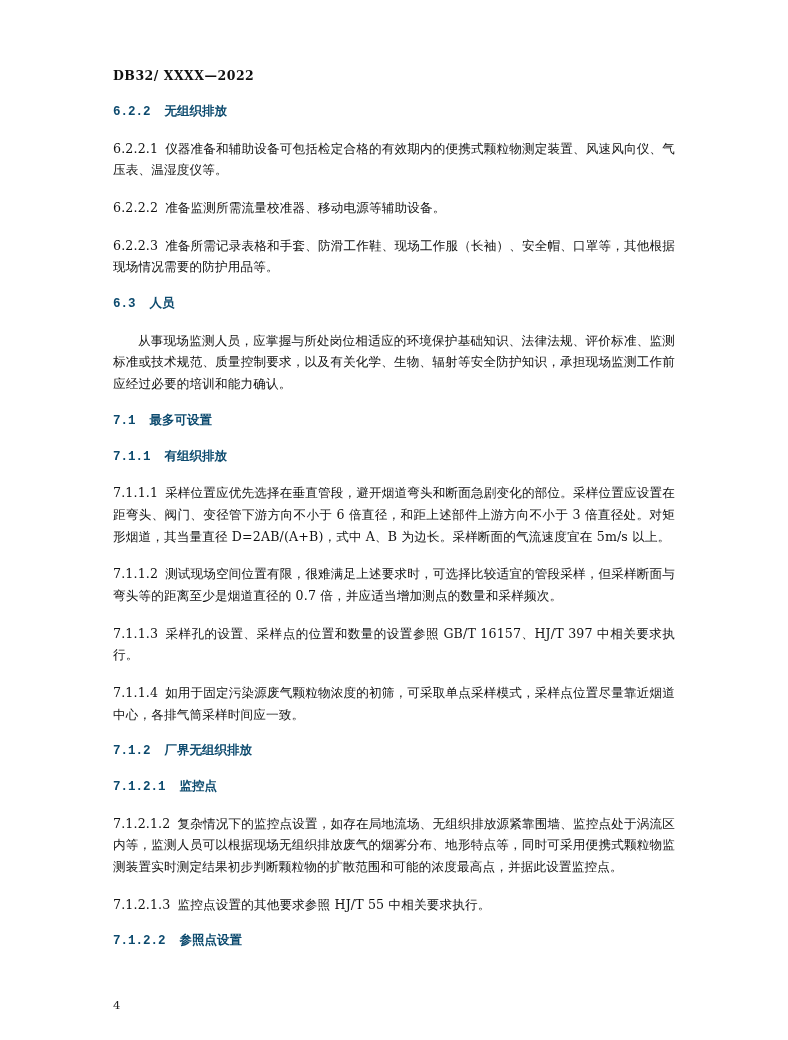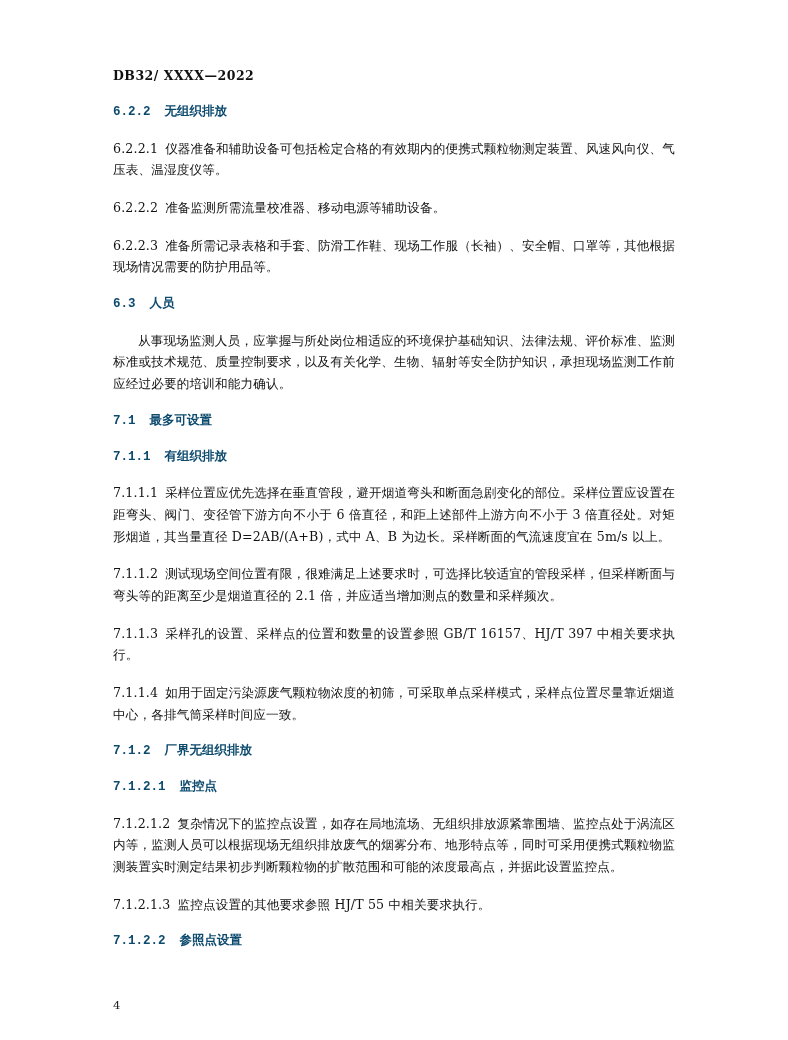--- a/index.html
+++ b/index.html
@@ -85,21 +85,21 @@
     <div id="body-blocks">
         <div class="h-sec"><span class="num">6.2.2</span><span>无组织排放</span></div>
         <p class="para"><span class="lbl">6.2.2.1</span><span>仪器准备和辅助设备可包括检定合格的有效期内的便携式颗粒物测定装置、风速风向仪、气压表、温湿度仪等。</span></p>
         <p class="para"><span class="lbl">6.2.2.2</span><span>准备监测所需流量校准器、移动电源等辅助设备。</span></p>
         <p class="para"><span class="lbl">6.2.2.3</span><span>准备所需记录表格和手套、防滑工作鞋、现场工作服（长袖）、安全帽、口罩等，其他根据现场情况需要的防护用品等。</span></p>
         <div class="h-sec"><span class="num">6.3</span><span>人员</span></div>
         <p class="para indent"><span>从事现场监测人员，应掌握与所处岗位相适应的环境保护基础知识、法律法规、评价标准、监测标准或技术规范、质量控制要求，以及有关化学、生物、辐射等安全防护知识，承担现场监测工作前应经过必要的培训和能力确认。</span></p>
         <div class="h-sec"><span class="num">7.1</span><span>最多可设置</span></div>
         <div class="h-sec"><span class="num">7.1.1</span><span>有组织排放</span></div>
         <p class="para"><span class="lbl">7.1.1.1</span><span>采样位置应优先选择在垂直管段，避开烟道弯头和断面急剧变化的部位。采样位置应设置在距弯头、阀门、变径管下游方向不小于 6 倍直径，和距上述部件上游方向不小于 3 倍直径处。对矩形烟道，其当量直径 D=2AB/(A+B)，式中 A、B 为边长。采样断面的气流速度宜在 5m/s 以上。</span></p>
-        <p class="para"><span class="lbl">7.1.1.2</span><span>测试现场空间位置有限，很难满足上述要求时，可选择比较适宜的管段采样，但采样断面与弯头等的距离至少是烟道直径的 2.1 倍，并应适当增加测点的数量和采样频次。</span></p>
+        <p class="para"><span class="lbl">7.1.1.2</span><span>测试现场空间位置有限，很难满足上述要求时，可选择比较适宜的管段采样，但采样断面与弯头等的距离至少是烟道直径的 0.7 倍，并应适当增加测点的数量和采样频次。</span></p>
         <p class="para"><span class="lbl">7.1.1.3</span><span>采样孔的设置、采样点的位置和数量的设置参照 GB/T 16157、HJ/T 397 中相关要求执行。</span></p>
         <p class="para"><span class="lbl">7.1.1.4</span><span>如用于固定污染源废气颗粒物浓度的初筛，可采取单点采样模式，采样点位置尽量靠近烟道中心，各排气筒采样时间应一致。</span></p>
         <div class="h-sec"><span class="num">7.1.2</span><span>厂界无组织排放</span></div>
         <div class="h-sec"><span class="num">7.1.2.1</span><span>监控点</span></div>
         <p class="para"><span class="lbl">7.1.2.1.2</span><span>复杂情况下的监控点设置，如存在局地流场、无组织排放源紧靠围墙、监控点处于涡流区内等，监测人员可以根据现场无组织排放废气的烟雾分布、地形特点等，同时可采用便携式颗粒物监测装置实时测定结果初步判断颗粒物的扩散范围和可能的浓度最高点，并据此设置监控点。</span></p>
         <p class="para"><span class="lbl">7.1.2.1.3</span><span>监控点设置的其他要求参照 HJ/T 55 中相关要求执行。</span></p>
         <div class="h-sec"><span class="num">7.1.2.2</span><span>参照点设置</span></div>
       </div>
   </div>
   <div class="pagenum">4</div>

